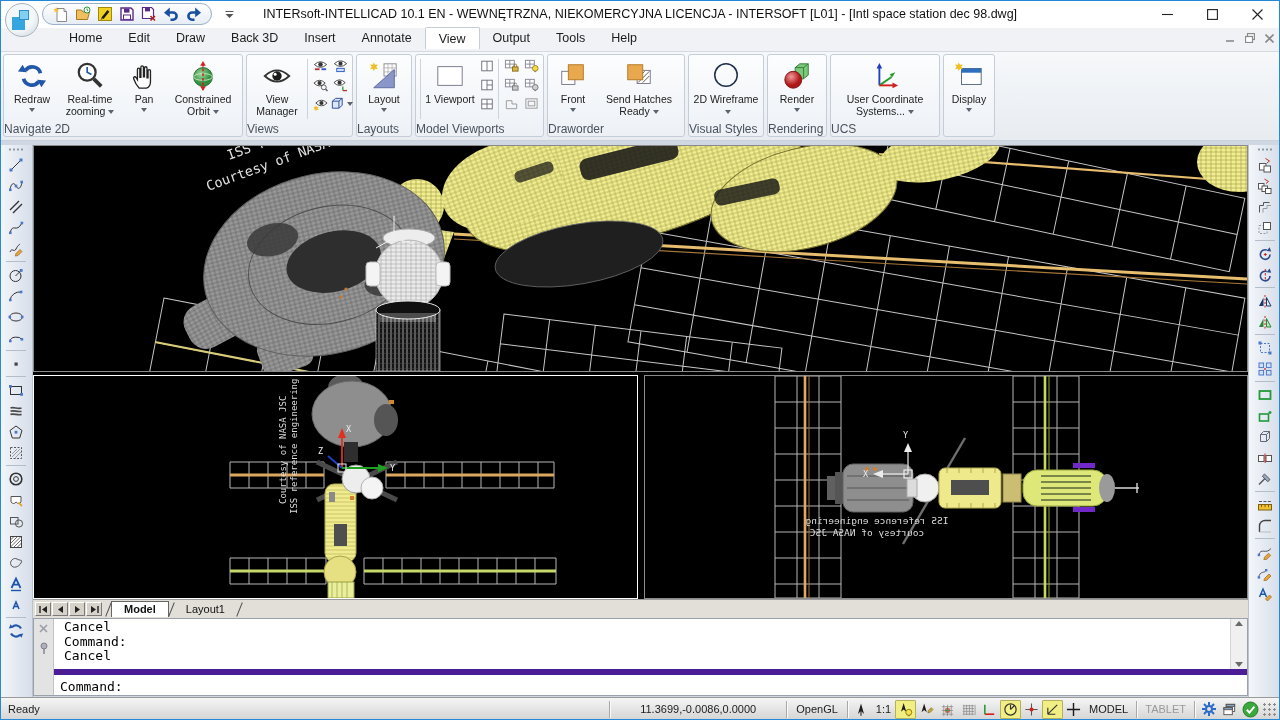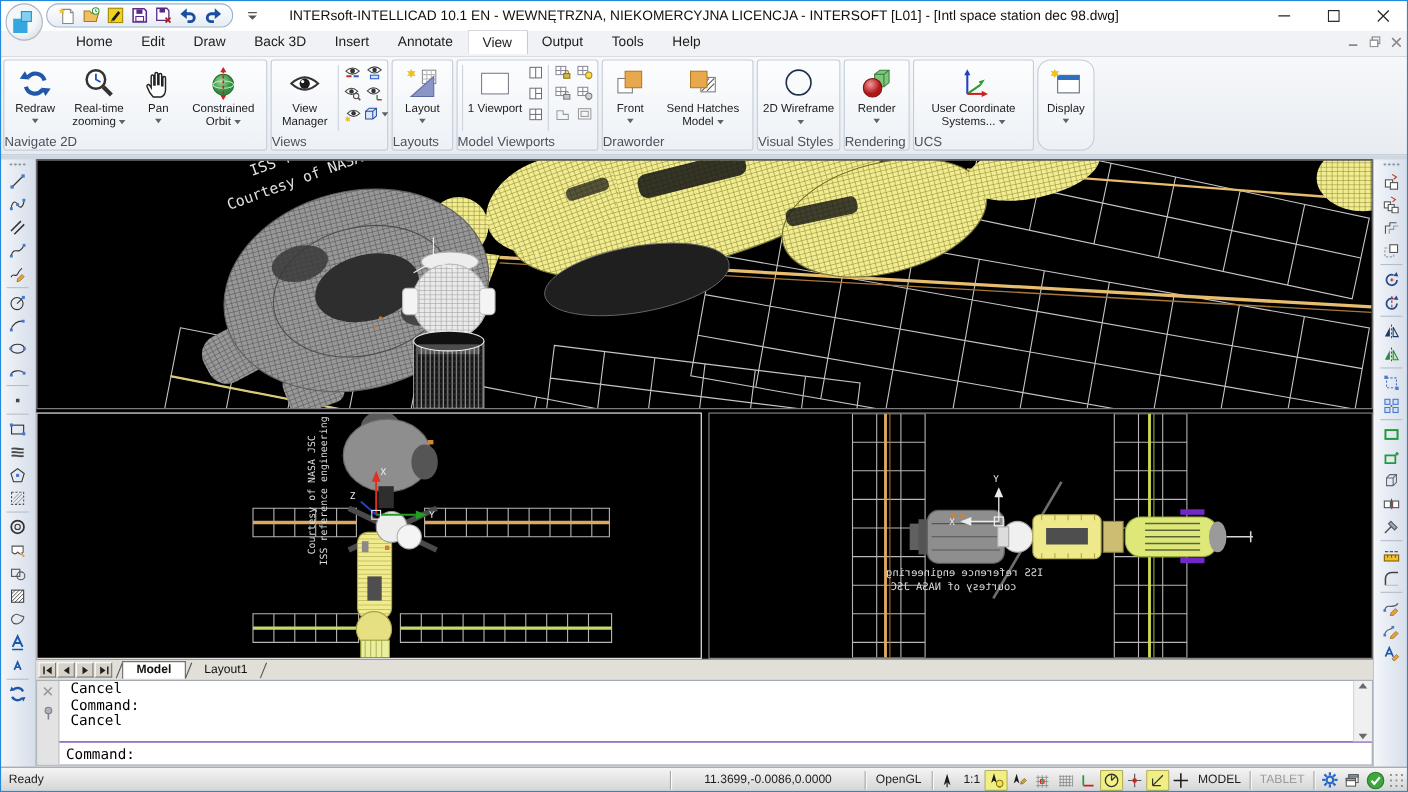--- a/index.html
+++ b/index.html
@@ -40,21 +40,21 @@
   .rbtn .ric{height:36px;display:flex;align-items:center;justify-content:center}
   .rbtn .lbl{display:block}
   .arr{width:0;height:0;border-left:3.5px solid transparent;border-right:3.5px solid transparent;border-top:4px solid #5a646e}
   .arr.below{margin-top:2px}
   .arr.inline{display:inline-block;margin-left:3px;vertical-align:middle}
   .vsep{width:1px;background:#ccd3dd;align-self:stretch;margin:3px 2px}
   .sgrid{display:grid;grid-template-columns:20px 20px;grid-auto-rows:19px;align-items:center;justify-items:center}
   .scol{display:grid;grid-auto-rows:19px;align-items:center;justify-items:center}
   .sico{width:19px;height:18px;display:flex;align-items:center;justify-content:center}
   .cube-wrap{display:flex;align-items:center}
-  .display-group{border:1px solid #c5cdd9;border-radius:12px;background:linear-gradient(#fcfdfe,#edf1f6);display:flex;align-items:flex-start;padding:1px 2px}
+  .display-group{border:1px solid #c5cdd9;border-radius:3px;background:linear-gradient(#fcfdfe,#edf1f6);display:flex;align-items:flex-start;padding:1px 2px}
 
   
   .mid-bg{position:absolute;left:0;top:141px;width:1280px;height:556px;background:#cfd8e2}
   .tb{position:absolute;top:145px;height:552px;background:linear-gradient(90deg,#f3f6fa,#d6deea);display:flex;flex-direction:column;align-items:center;padding-top:1px}
   .tb-left{left:0;width:33px;border-right:1px solid #b9c3d0}
   .tb-right{left:1248px;width:32px;border-left:1px solid #b9c3d0}
   .grip{width:16px;height:3px;margin:2px 0 3px;background-image:radial-gradient(circle,#8a95a2 1px,transparent 1.2px);background-size:4px 3px}
   .tbi{width:26px;height:21px;display:flex;align-items:center;justify-content:center}
   .tsep{width:20px;height:1px;background:#b4becb;margin:2px 0}
 
@@ -68,21 +68,21 @@
   .sheetbar{position:absolute;left:33px;top:599px;width:1215px;height:19px;background:#e2dfd8;border-top:1px solid #9a9a9a;display:flex;align-items:center;padding-left:2px;font-size:11px}
   .snav{width:16px;height:14px;background:#d6d2ca;border:1px solid;border-color:#fff #7a7a7a #7a7a7a #fff;display:flex;align-items:center;justify-content:center;margin-right:1px}
   .sheet-tab{padding:1px 12px 2px;position:relative;color:#111}
   .sheet-tab.active{background:#fff;font-weight:bold;border:1px solid #666;border-bottom:none}
   .slash{width:1px;height:15px;background:#555;transform:rotate(22deg);margin:0 2px}
 
   
   .cmd{position:absolute;left:33px;top:618px;width:1215px;height:78px;display:flex;background:#fff;border:1px solid #9aa1aa}
   .cmd-side{width:20px;background:#e3e3e3;border-right:1px solid #c2c2c2;display:flex;flex-direction:column;align-items:center;padding-top:5px;gap:9px}
   .cmd-main{flex:1;display:flex;flex-direction:column;font-family:"DejaVu Sans Mono",monospace;font-size:13px}
-  .cmd-hist{flex:1;position:relative;padding:1px 22px 0 10px;line-height:14.5px;border-bottom:1px solid #4c1d95;color:#000}
+  .cmd-hist{flex:1;position:relative;padding:1px 22px 0 10px;line-height:14.5px;border-bottom:6px solid #4c1d95;color:#000}
   .cmd-scroll{position:absolute;right:0;top:0;bottom:0;width:17px;background:#f0f0f0;border-left:1px solid #d6d6d6;display:flex;flex-direction:column;justify-content:space-between;align-items:center;padding:2px 0}
   .sarrow{width:0;height:0;border-left:4px solid transparent;border-right:4px solid transparent}
   .sarrow.up{border-bottom:5px solid #6a6a6a}
   .sarrow.down{border-top:5px solid #6a6a6a}
   .cmd-input{height:20px;padding:2px 4px 0 6px;display:flex;align-items:center;color:#000}
 
   
   .statusbar{position:absolute;left:0;top:697px;width:1280px;height:23px;background:linear-gradient(#f5f5f5,#d4d4d4);
     border-top:1px solid #9a9a9a;display:flex;align-items:center;font-size:11px;color:#1c1c1c;padding:0 3px 0 8px}
   .st-spacer{flex:1}
@@ -445,21 +445,21 @@
         <span class="arr below"></span>
       </div>
       <div class="rbtn" style="width:86px">
         <span class="ric">
             <svg width="32" height="30" viewBox="0 0 32 32">
               <rect x="14" y="10" width="14" height="14" fill="#fff" stroke="#778"></rect>
               <path d="M15 23l12-12M15 18l7-7M20 23l7-7" stroke="#555"></path>
               <rect x="4" y="4" width="16" height="16" fill="#e8a84e" stroke="#b07820"></rect>
             </svg>
           </span>
-        <span class="lbl" style="max-width:84px"><span>Send Hatches Model</span><span class="arr inline"></span></span>
+        <span class="lbl" style="max-width:84px"><span>Send Hatches Ready</span><span class="arr inline"></span></span>
       </div>
     </div>
     <div class="g-label">Draworder</div>
   </div>
 
   <div class="rgroup">
     <div class="g-body">
       <div class="rbtn" style="width:70px">
         <span class="ric">
             <svg width="30" height="30" viewBox="0 0 32 32">

